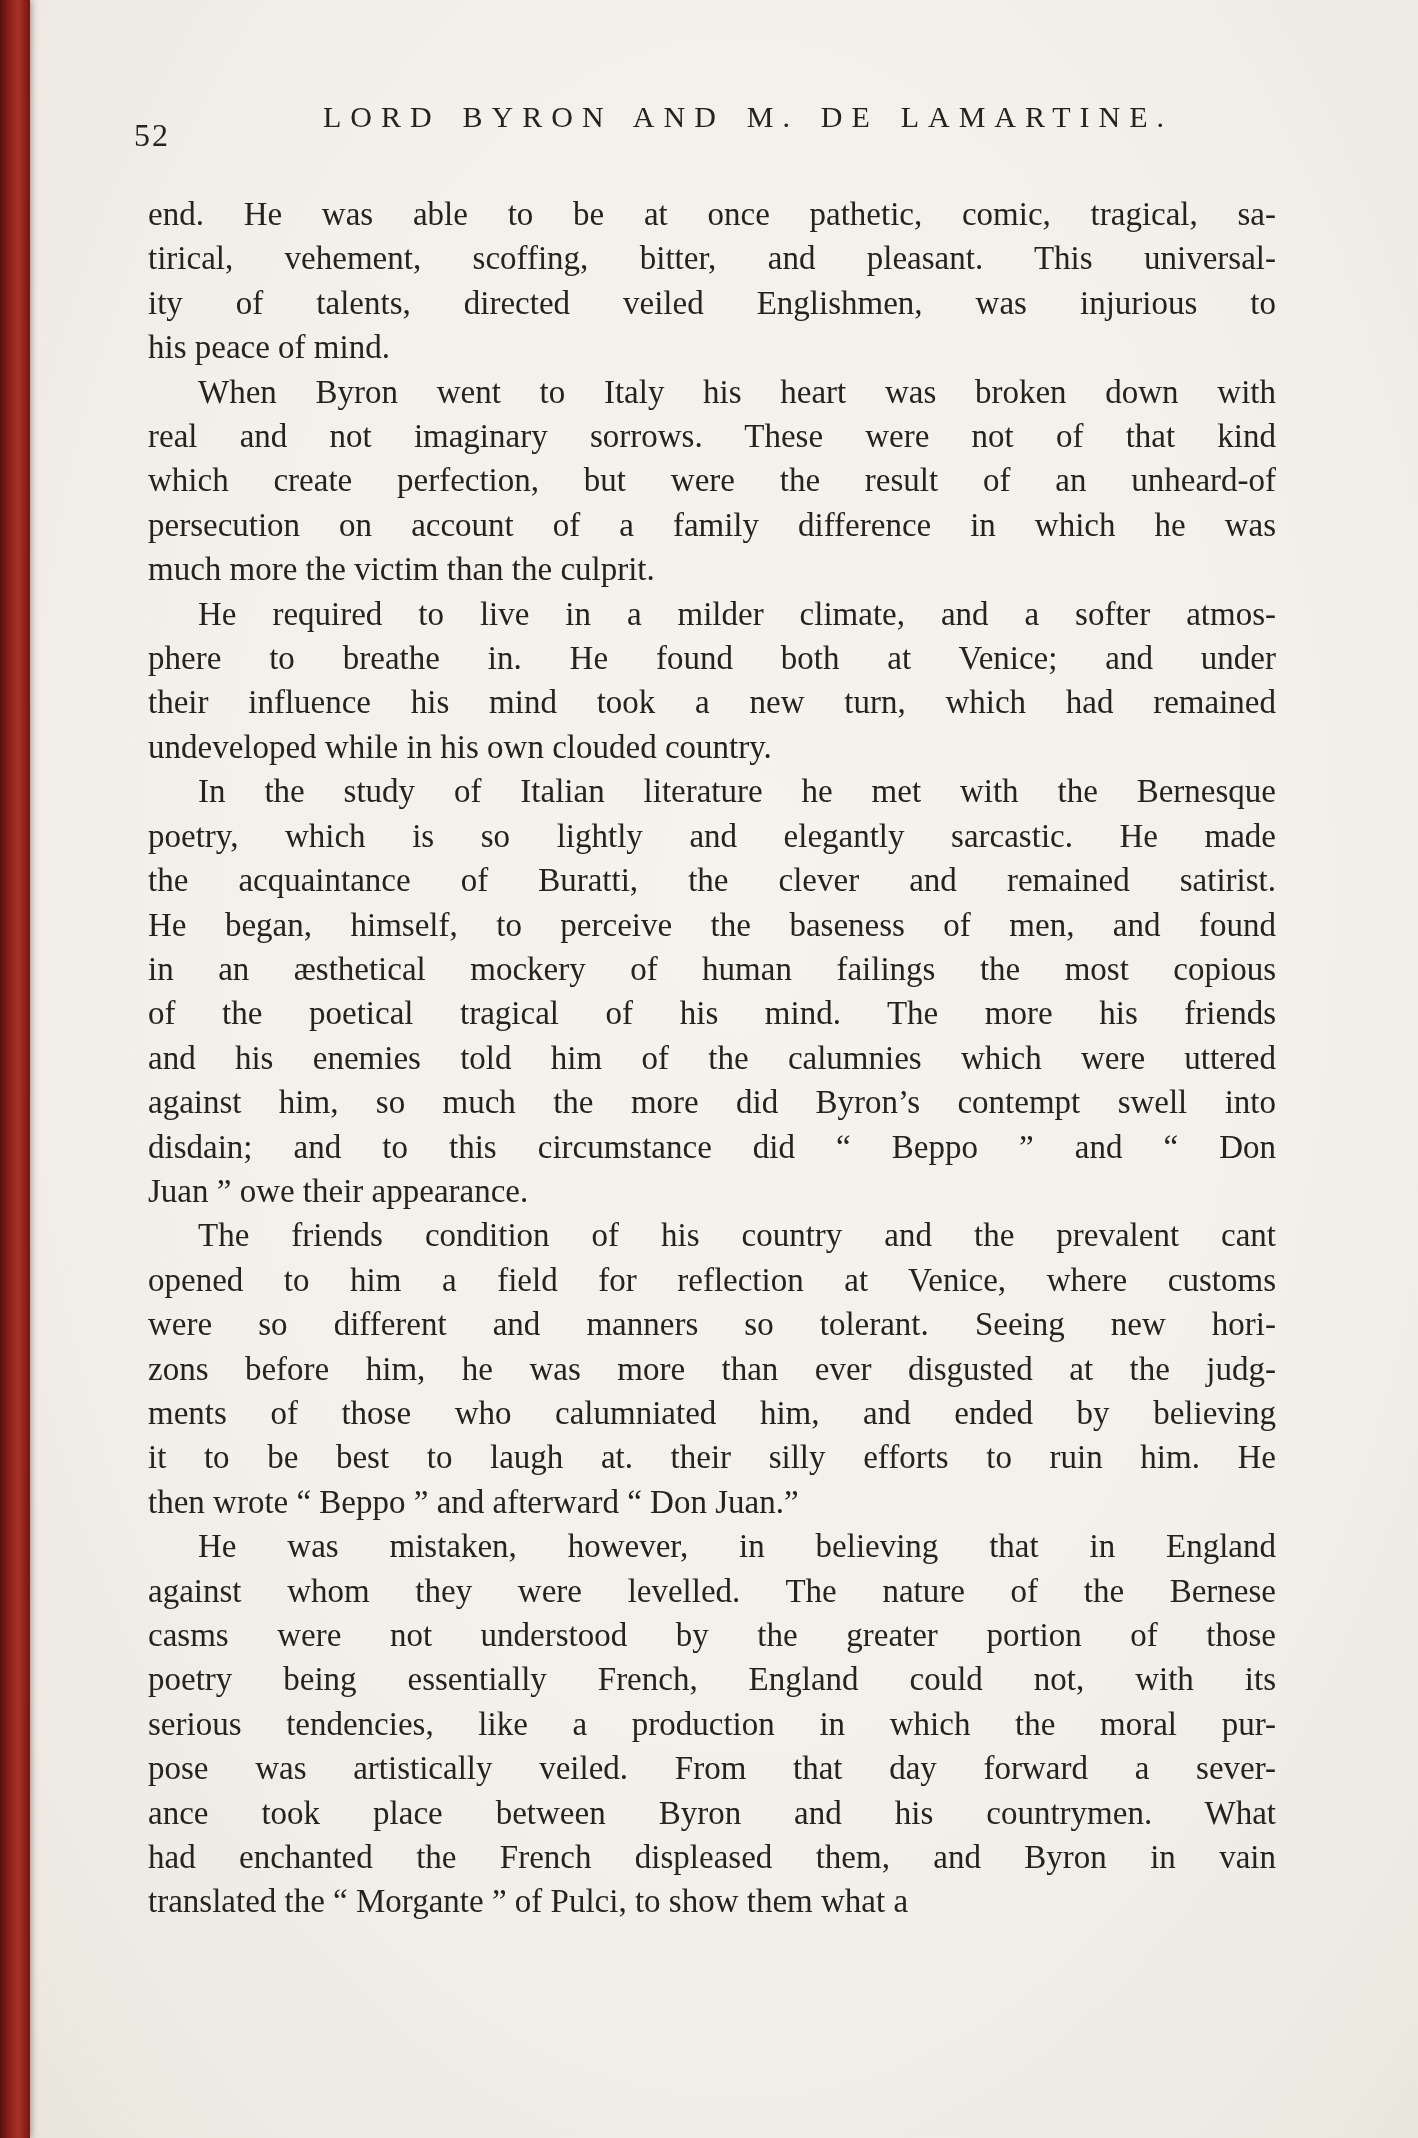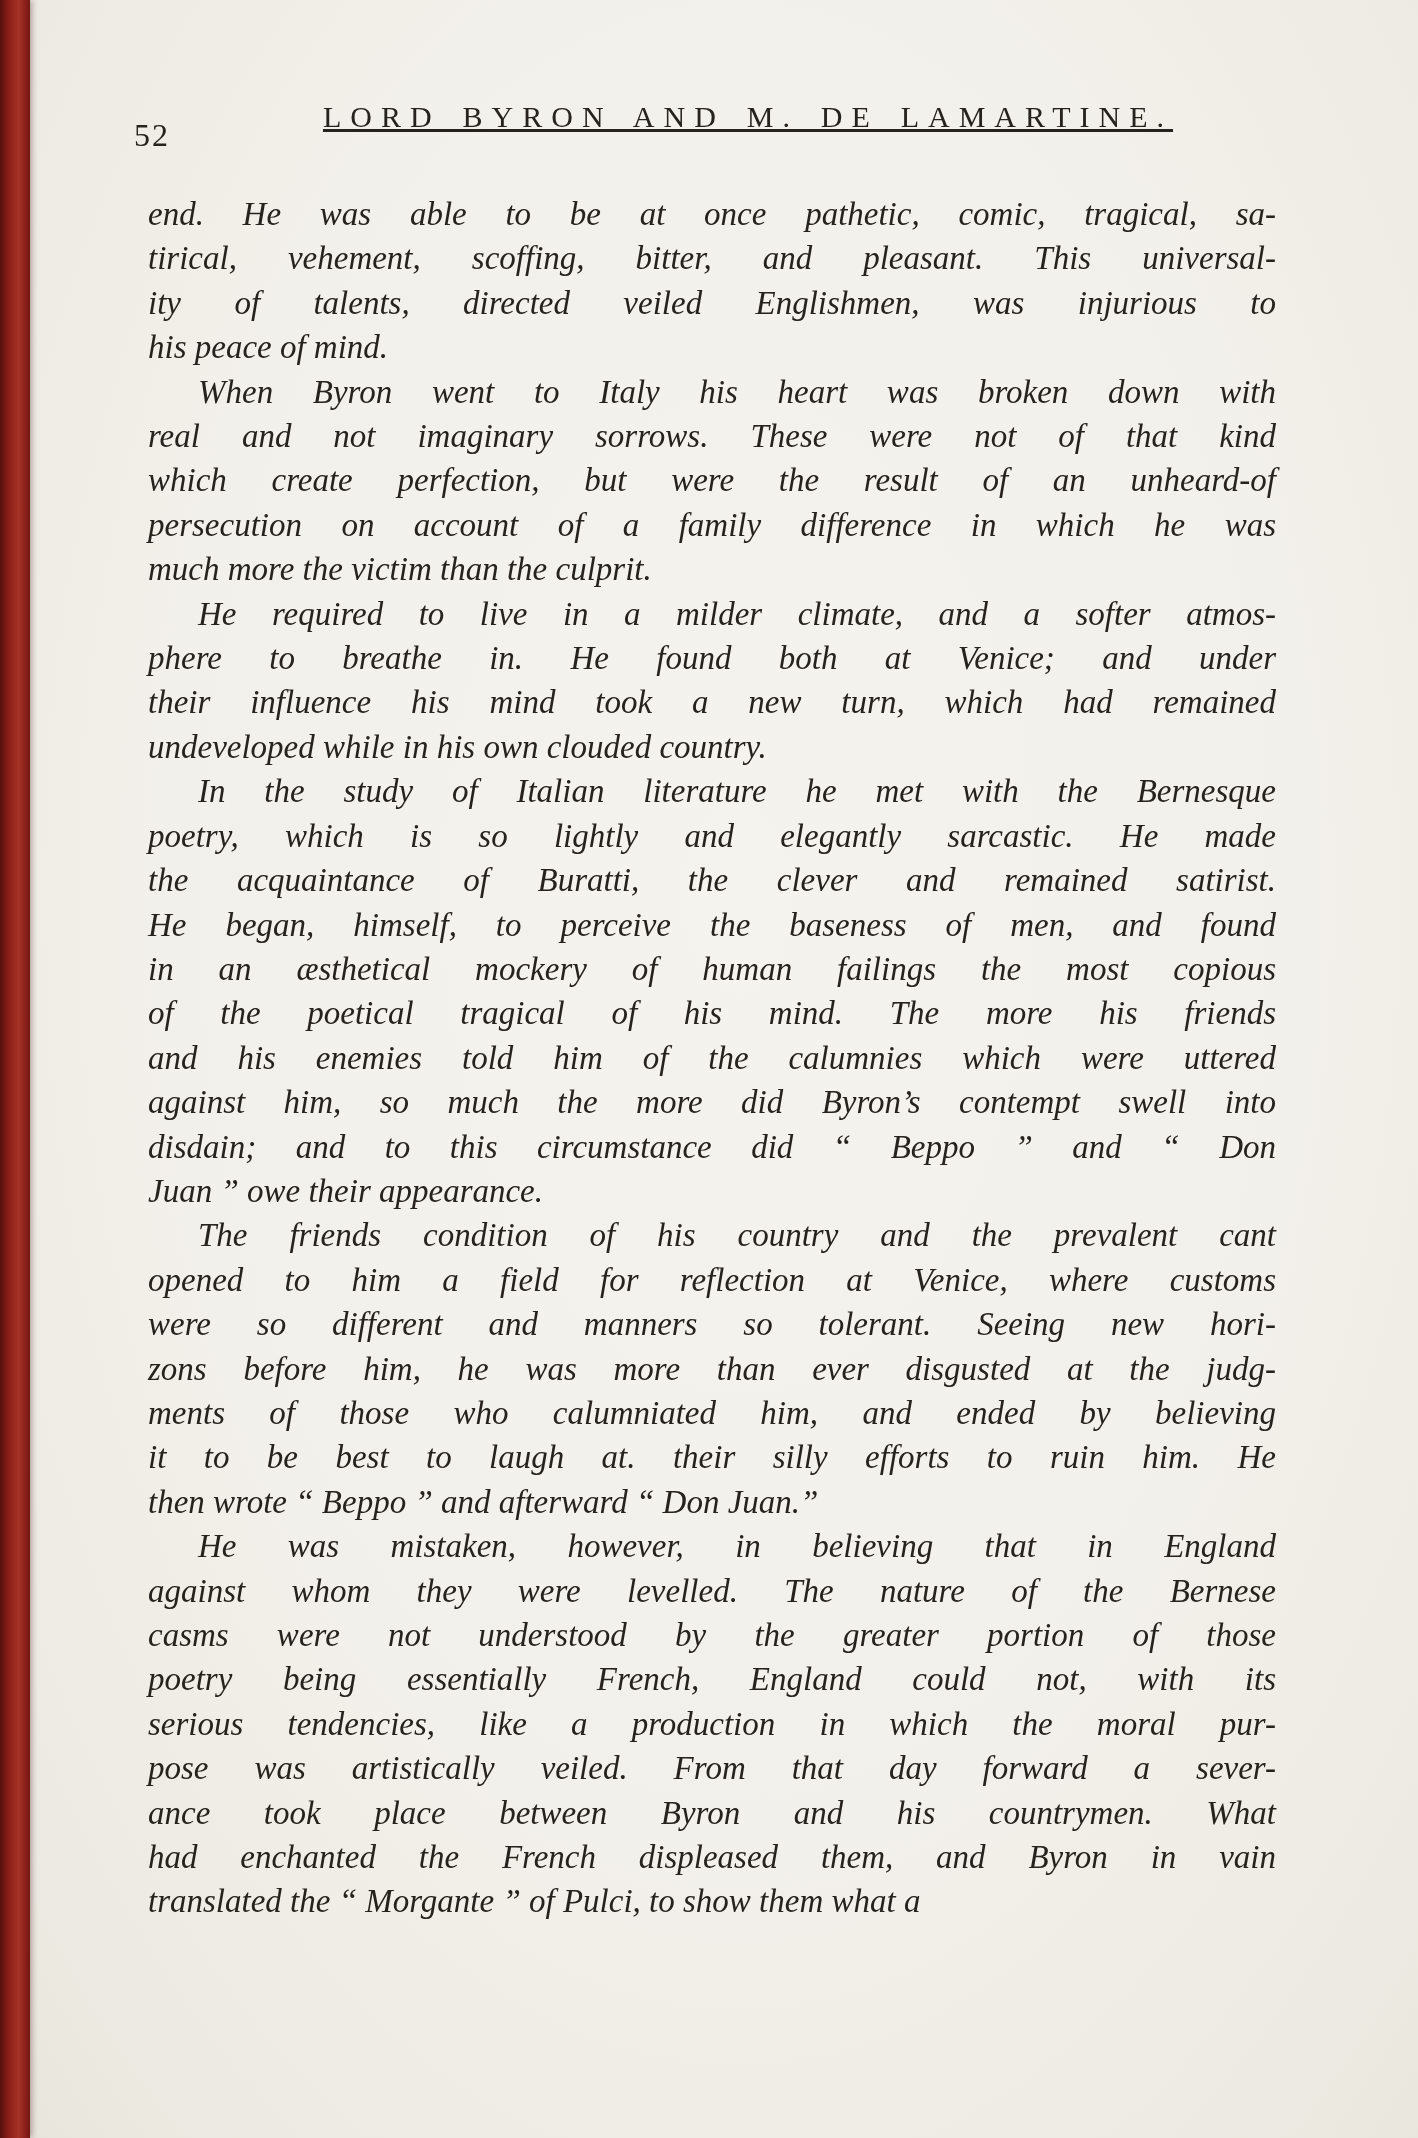--- a/index.html
+++ b/index.html
@@ -40,30 +40,28 @@
     margin-top: 17px;
   }
   .running-title {
     position: absolute;
     left: 96px; right: 24px; top: 4px;
     text-align: center;
     font-size: 30px;
     letter-spacing: 0.30em;
     word-spacing: 0.18em;
     white-space: nowrap;
-    text-decoration: underline;
   }
   .body-text {
     font-size: 33px;
     line-height: 44.4px;
   }
   .para .line {
     text-align: justify;
     text-align-last: justify;
-    font-style: italic;
   }
   .para .line:last-child {
     text-align-last: left;
   }
   .line.indent {
     text-indent: 50px;
   }
 </style>
 </head>
 <body>

